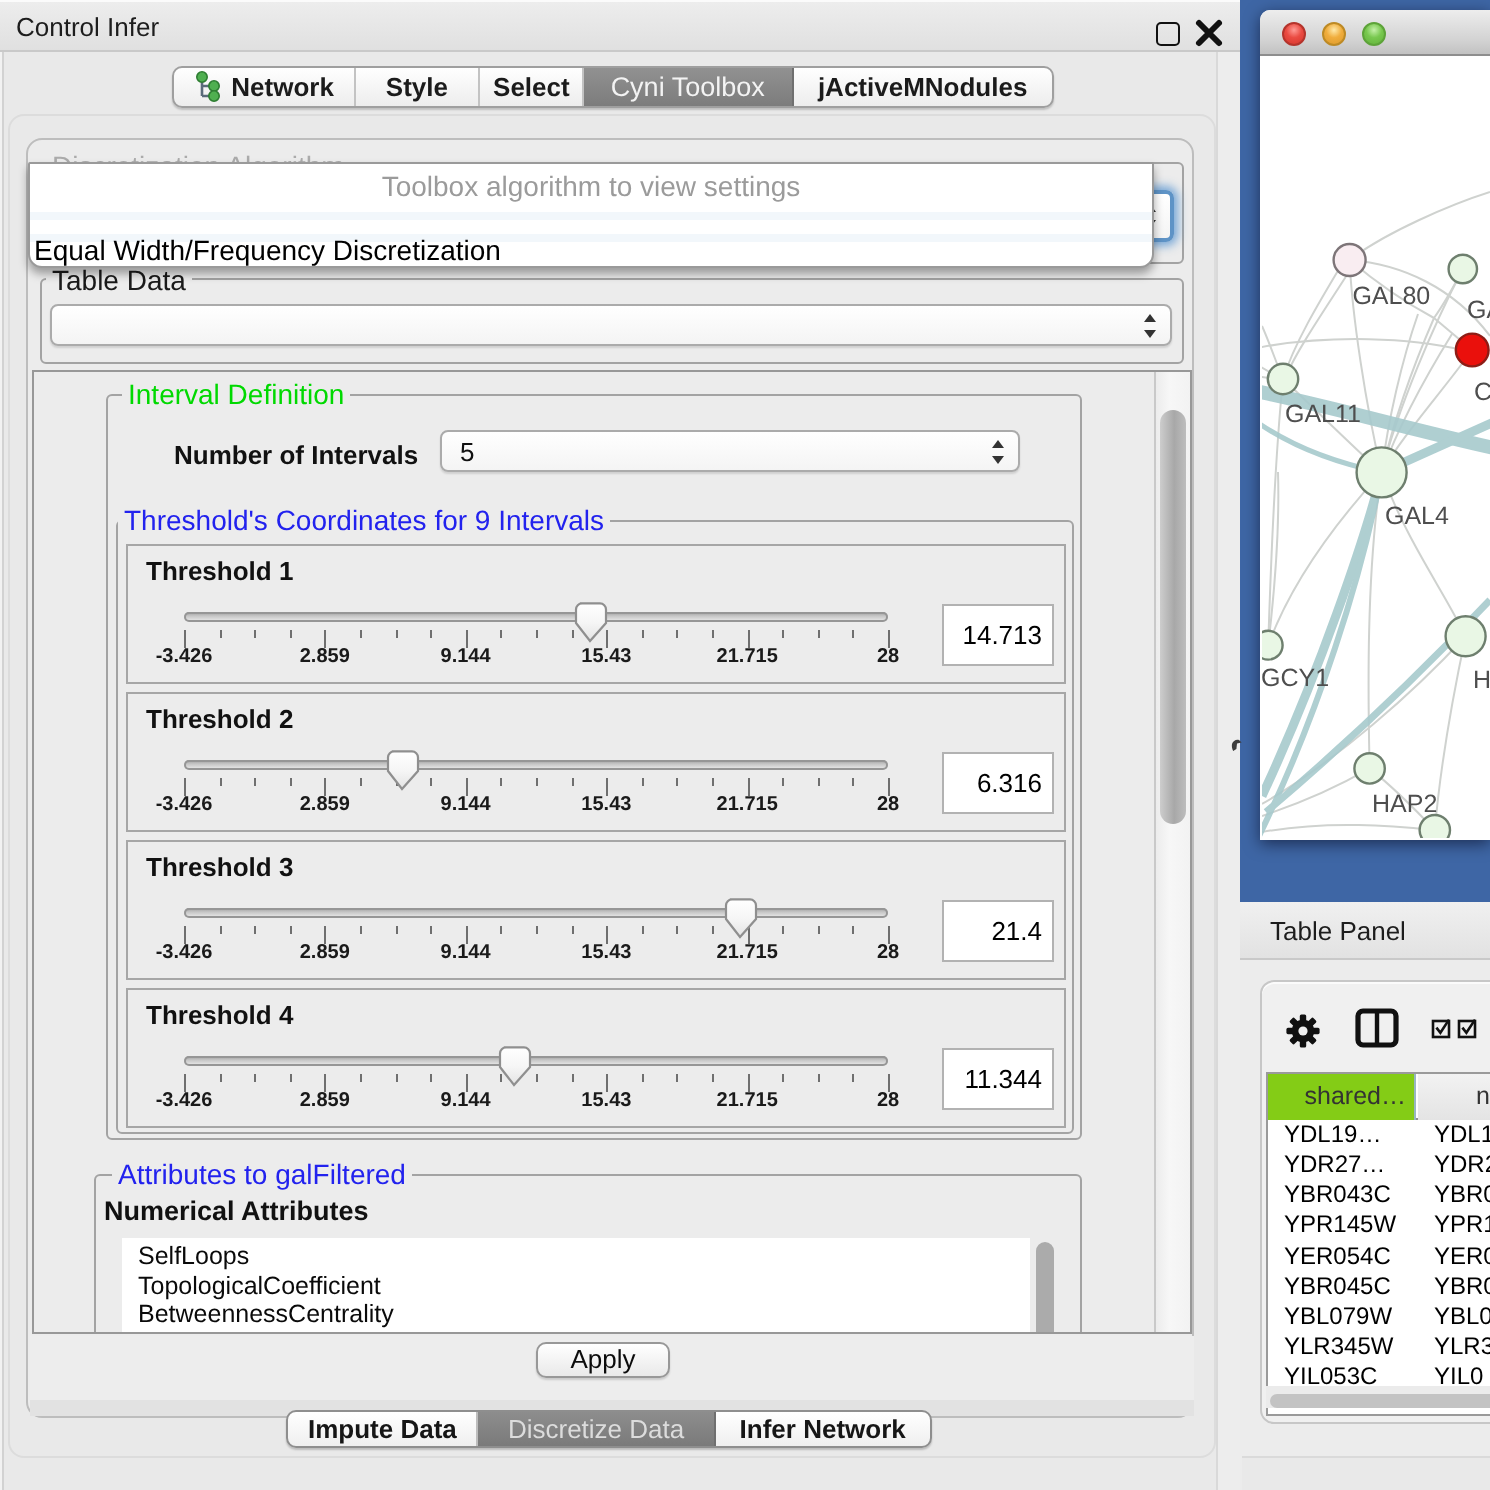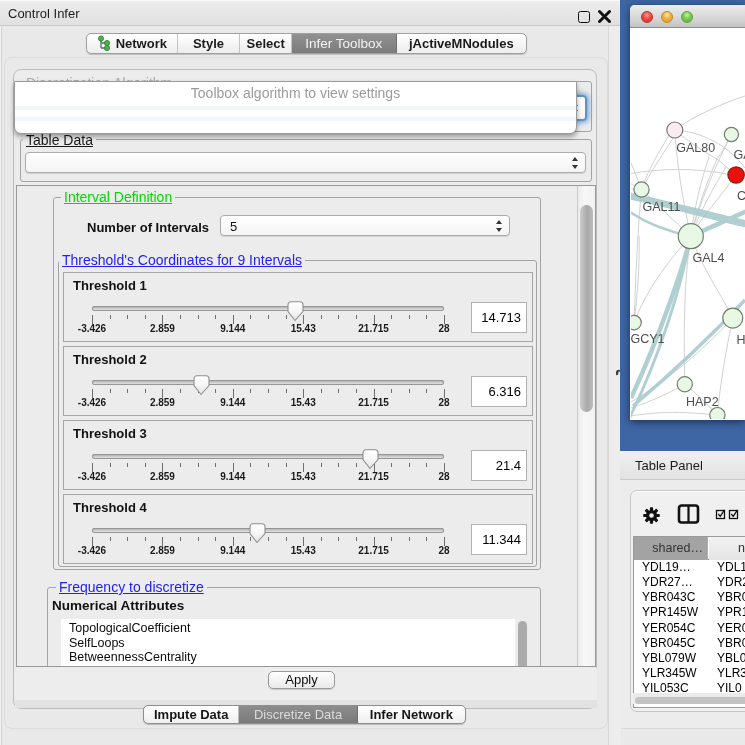--- a/index.html
+++ b/index.html
@@ -22,21 +22,21 @@
   box-shadow:0 1px 1px rgba(0,0,0,0.18); display:flex; overflow:hidden; }
 #tabbar .tab { height:100%; display:flex; align-items:center; justify-content:center;
   font-size:13px; font-weight:bold; color:#1b1b1b; border-right:1px solid #c3c3c3; }
 #tabbar .tab.sel { background:linear-gradient(#919191,#7c7c7c); color:#f3f3f3; border-right:1px solid #6f6f6f; font-weight:normal; font-size:13.5px; }
 
 
 #outerpanel { left:4px; top:57px; width:604px; height:672px; border:1px solid #dcdcdc; border-radius:8px; background:#e9e9e9; }
 #mainpanel { left:13px; top:69px; width:584px; height:640px; border:1px solid #bdbdbd; border-radius:8px; background:#ececec; }
 
 .groupbox { position:absolute; border:1px solid #a3a3a3; border-radius:3px; }
-.grouplabel { position:absolute; font-size:14px; background:#ececec; padding:0 3px; white-space:nowrap;text-decoration:underline; }
+.grouplabel { position:absolute; font-size:14px; background:#ececec; padding:0 3px; white-space:nowrap; }
 
 .combo { position:absolute; background:linear-gradient(#ffffff,#f4f4f4); border:1px solid #ababab; border-radius:4px;
   box-shadow:0 1px 1px rgba(0,0,0,0.12); font-size:13px; color:#111; }
 .combo .txt { position:absolute; left:9px; top:50%; transform:translateY(-50%); }
 .combo .arr { position:absolute; right:6px; top:50%; transform:translateY(-50%); width:7px; height:12px; }
 .arr .up { position:absolute; left:0; top:0; width:0; height:0; border-left:3.5px solid transparent; border-right:3.5px solid transparent; border-bottom:4.5px solid #333; }
 .arr .dn { position:absolute; left:0; bottom:0; width:0; height:0; border-left:3.5px solid transparent; border-right:3.5px solid transparent; border-top:4.5px solid #333; }
 
 
 #viewport { left:2px; top:115px; width:580px; height:482px; border:1px solid #989898; background:#ececec; overflow:hidden; }
@@ -98,21 +98,21 @@
 
 #tablepanelbg { left:620px; top:451px; width:125px; height:294px; background:#ececec; }
 #tptitle { left:620px; top:451px; width:125px; height:29px; background:linear-gradient(#f0f0f0,#e2e2e2);
   border-bottom:1px solid #c9c9c9; }
 #tptitle .t { position:absolute; left:15px; top:7px; font-size:13px; color:#1d1d1d; }
 #tpbox { left:630px; top:490px; width:130px; height:222px; border:1px solid #c7c7c7; border-radius:7px; background:#f0f0f0;
   box-shadow:inset 0 1px 0 #fbfbfb; }
 
 #tptable { left:633px; top:536px; width:112px; height:172px; border-bottom:1px solid #9a9a9a; background:#fff; border-left:1px solid #9a9a9a; border-top:1px solid #9a9a9a; overflow:hidden; }
 #tphead { position:absolute; left:0; top:0; width:200px; height:23px; border-bottom:1px solid #8f8f8f; }
-#tphead .c1 { position:absolute; left:0; top:0; width:74px; height:23px; background:#a3a3a3; border-right:1px solid #98b6c2;
+#tphead .c1 { position:absolute; left:0; top:0; width:74px; height:23px; background:#84cc16; border-right:1px solid #98b6c2;
   font-size:12.5px; color:#333; text-align:right; padding-right:4px; line-height:23px; }
 #tphead .c2 { position:absolute; left:75px; top:0; width:130px; height:23px; background:linear-gradient(#f2f2f2,#e4e4e4);
   font-size:12.5px; color:#333; padding-left:29px; line-height:23px; }
 .trow { position:absolute; left:0; width:200px; height:15.1px; line-height:15.1px; font-size:12px; color:#000; }
 .trow span.a { position:absolute; left:8px; top:0; }
 .trow span.b { position:absolute; left:83px; top:0; }
 #tphsb { left:633px; top:693px; width:112px; height:11px; background:#ebebeb; }
 #tphsb .thumb { position:absolute; left:2px; top:4px; width:112px; height:6.5px; border-radius:4px 0 0 4px; background:#c3c3c3; }
 
 
@@ -134,21 +134,21 @@
   <div class="tab" style="width:91px;">
     <svg width="15" height="17" viewBox="0 0 15 17" style="margin-right:4px;">
       <path d="M4,4 L4,13 M4,8 L9,8 M4,13 L9,13" stroke="#5a6b7a" stroke-width="1.3" fill="none"></path>
       <circle cx="4" cy="3.5" r="2.6" fill="#4faf50" stroke="#2e7d32" stroke-width="0.8"></circle>
       <circle cx="10" cy="8" r="2.6" fill="#4faf50" stroke="#2e7d32" stroke-width="0.8"></circle>
       <circle cx="10" cy="13" r="2.6" fill="#4faf50" stroke="#2e7d32" stroke-width="0.8"></circle>
     </svg>
     Network</div>
   <div class="tab" style="width:63px;">Style</div>
   <div class="tab" style="width:52px;">Select</div>
-  <div class="tab sel" style="width:105px;">Infer Toolbox</div>
+  <div class="tab sel" style="width:105px;">Cyni Toolbox</div>
   <div class="tab" style="width:130px; border-right:none;">jActiveMNodules</div>
 </div>
 
 <div class="abs" id="outerpanel"></div>
 <div class="abs" id="mainpanel">
 
   <div class="groupbox" style="left:6px; top:11px; width:572px; height:51px;"></div>
   <div class="grouplabel" style="left:9px; top:5px; color:#ababab;">Discretization Algorithm</div>
   <div class="combo" style="left:11px; top:25px; width:562px; height:26px; border:2px solid #5e93c6; box-shadow:0 0 5px 2px rgba(90,150,210,0.8);">
     <div class="arr">
@@ -346,25 +346,25 @@
               <stop offset="0.5" stop-color="#f6f6f6"></stop>
               <stop offset="1" stop-color="#e3e3e3"></stop>
             </linearGradient>
           </defs>
     <path d="M4,0.7 h10 a3,3 0 0 1 3,3 v6.8 L9,19.5 L2,10.5 v-6.8 a3,3 0 0 1 3,-3 z" fill="url(#thg308)" stroke="#8f8f8f" stroke-width="1.1"></path>
   </svg>
   <div class="vfield">11.344</div>
 </div>
 
     <div class="groupbox" style="left:30px; top:401px; width:494px; height:120px;"></div>
-    <div class="grouplabel" style="left:39px; top:393px; color:#2222ee;">Frequency to discretize</div>
+    <div class="grouplabel" style="left:39px; top:393px; color:#2222ee;">Attributes to galFiltered</div>
     <div style="position:absolute; left:35px; top:412px; font-size:13.5px; font-weight:bold; color:#111;">Numerical Attributes</div>
     <div id="attrlist">
+      <div>SelfLoops</div>
       <div>TopologicalCoefficient</div>
-      <div>SelfLoops</div>
       <div>BetweennessCentrality</div>
     </div>
     <div id="listsb">
         <div class="thumb"></div>
       </div>
     <div id="vsb">
         <div class="thumb"></div>
       </div>
   </div>
 
@@ -376,20 +376,21 @@
 <div class="abs" id="btabs">
   <div class="tab" style="width:96px;">Impute Data</div>
   <div class="tab sel" style="width:119px;">Discretize Data</div>
   <div class="tab" style="width:108px; border-right:none;">Infer Network</div>
 </div>
 
 <div class="abs" id="popup">
   <div style="position:absolute; left:0; top:24px; width:100%; height:4px; background:#f2f7fb;"></div>
   <div style="position:absolute; left:0; top:35px; width:100%; height:4px; background:#f2f7fb;"></div>
   <div class="r1">Toolbox algorithm to view settings</div>
+  <div class="r3">Equal Width/Frequency Discretization</div>
 </div>
 
 <div class="abs" id="gutter"></div>
 <div class="abs" id="rightblue"></div>
 <div class="abs" id="tablepanelbg"></div>
 <div class="abs" style="left:621px; top:728px; width:124px; height:17px; border-top:1px solid #dadada; background:#e9e9e9;"></div>
 <div class="abs" id="netwin">
     <div id="nettitle">
       <div class="tl" id="tl-r"></div>
       <div class="tl" id="tl-y"></div>

